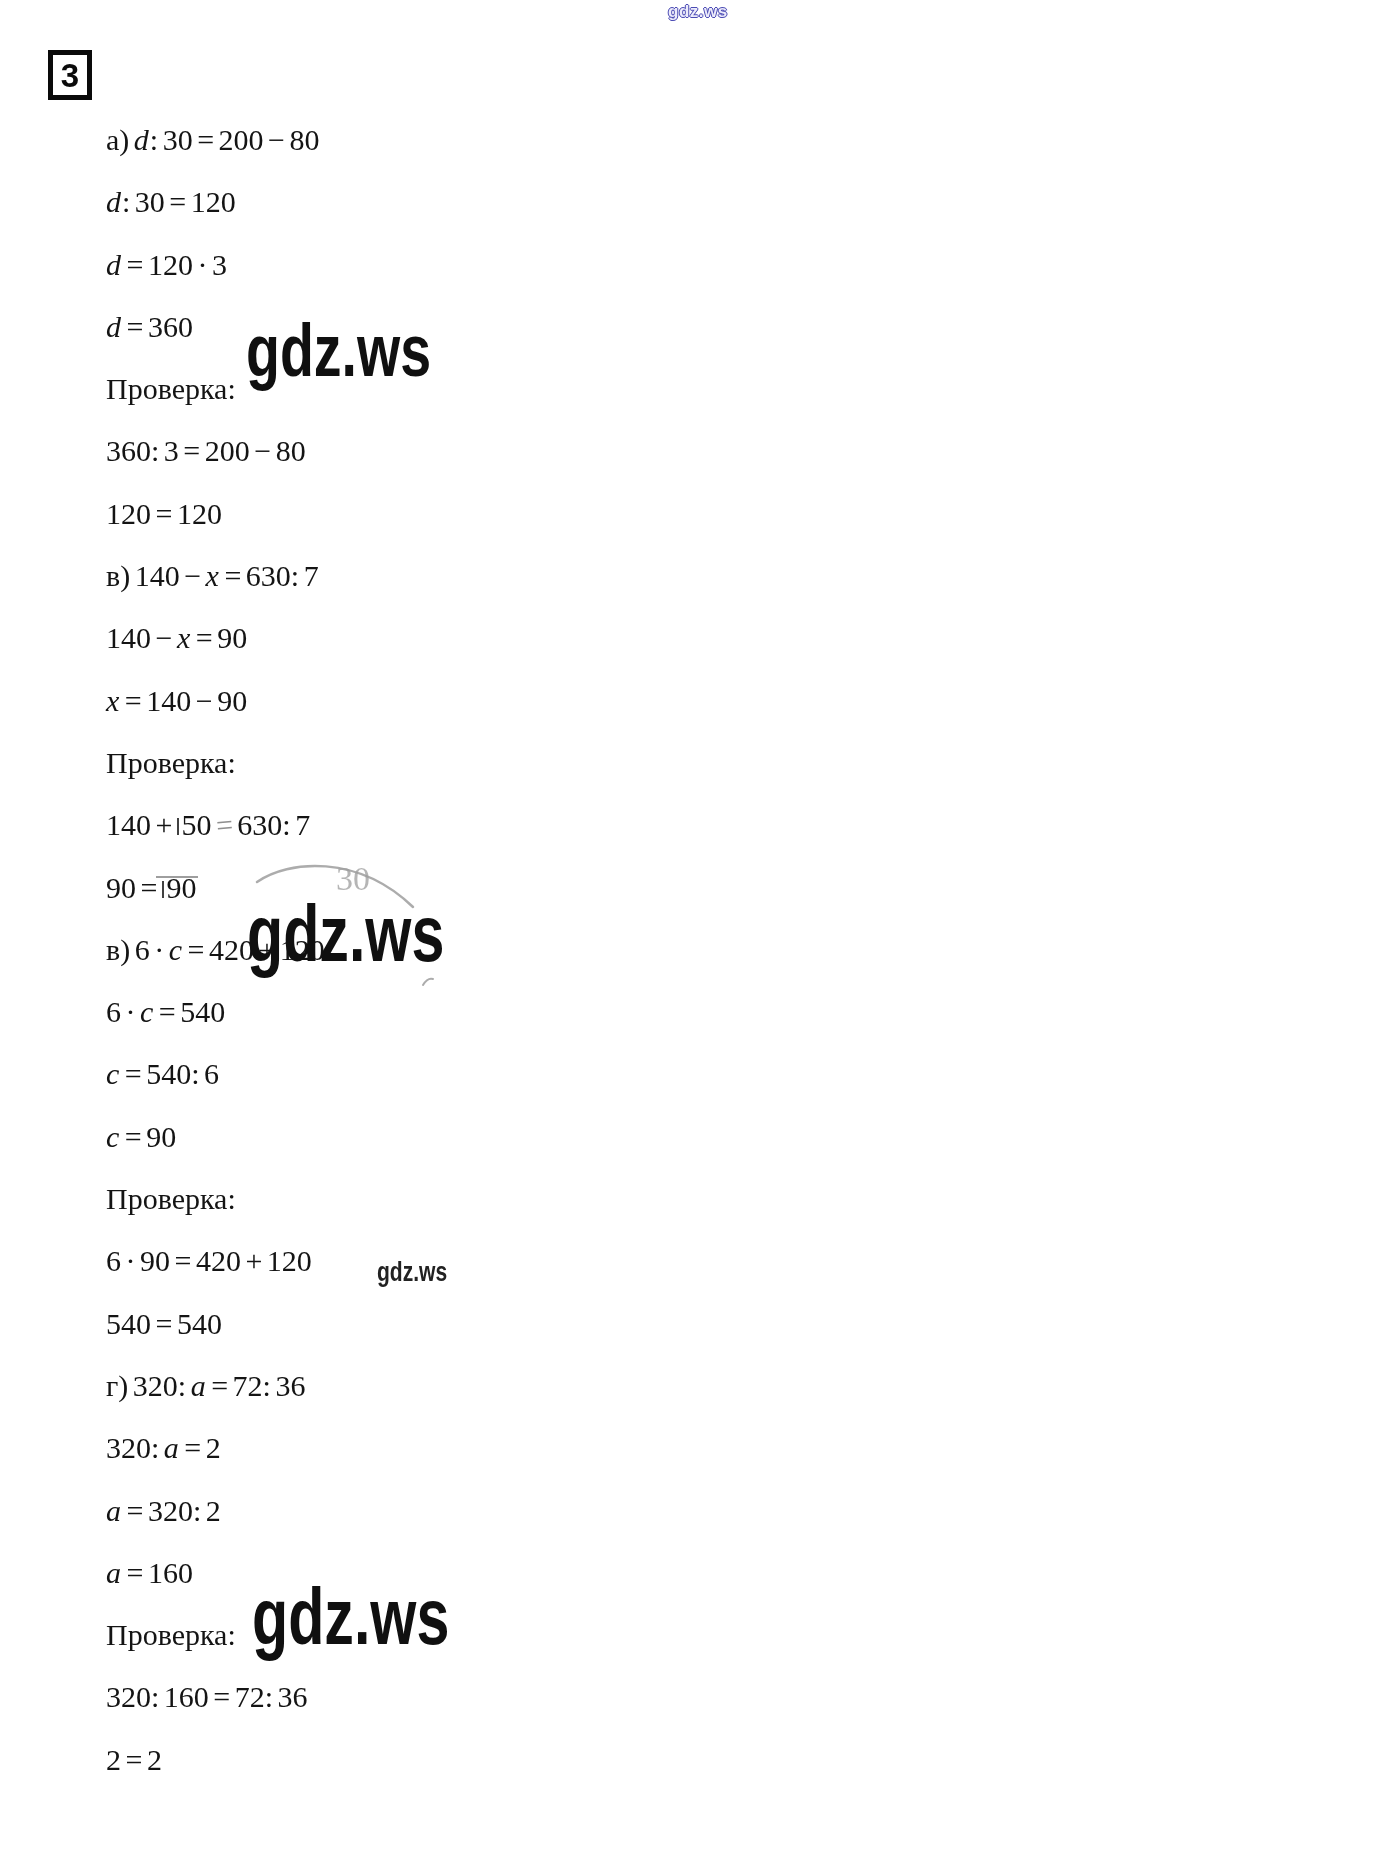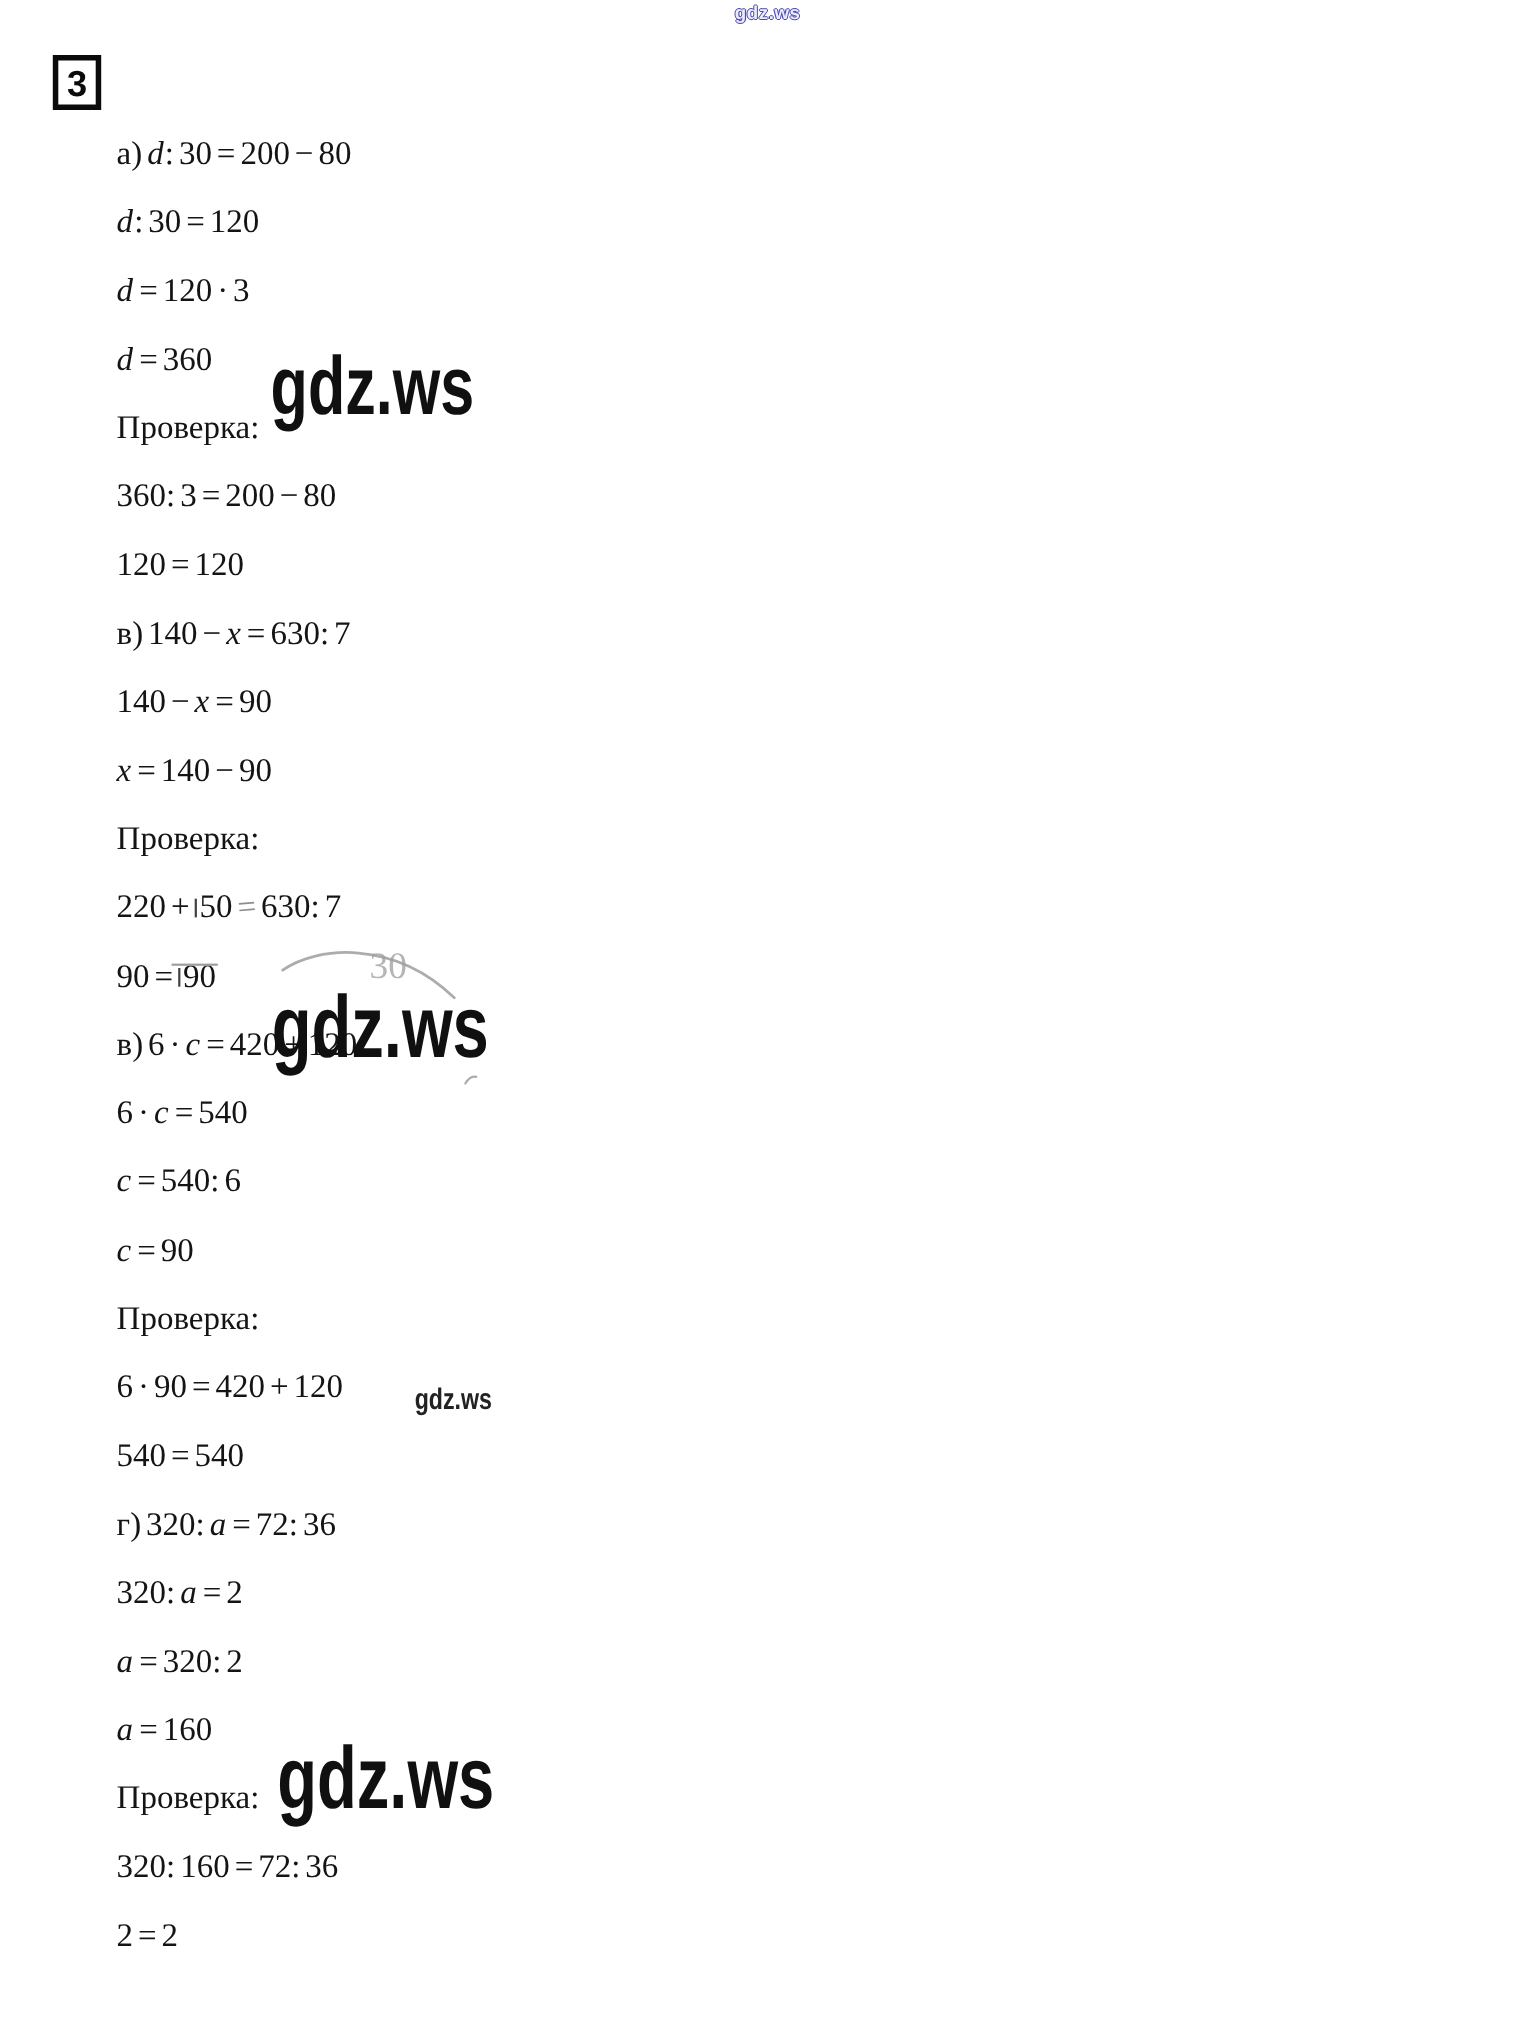--- a/index.html
+++ b/index.html
@@ -107,21 +107,21 @@
       <div class="line"><span class="s-i">d</span><span class="s-n">: 30 = 120</span></div>
       <div class="line"><span class="s-i">d</span><span class="s-n"> = 120 · 3</span></div>
       <div class="line"><span class="s-i">d</span><span class="s-n"> = 360</span></div>
       <div class="line"><span class="s-n">Проверка:</span></div>
       <div class="line"><span class="s-n">360: 3 = 200 − 80</span></div>
       <div class="line"><span class="s-n">120 = 120</span></div>
       <div class="line"><span class="s-n">в) 140 − </span><span class="s-i">x</span><span class="s-n"> = 630: 7</span></div>
       <div class="line"><span class="s-n">140 − </span><span class="s-i">x</span><span class="s-n"> = 90</span></div>
       <div class="line"><span class="s-i">x</span><span class="s-n"> = 140 − 90</span></div>
       <div class="line"><span class="s-n">Проверка:</span></div>
-      <div class="line"><span class="s-n">220 + </span><span class="s-bar"></span><span class="s-n">50 </span><span class="s-g">=</span><span class="s-n"> 630: 7</span></div>
+      <div class="line"><span class="s-n">140 + </span><span class="s-bar"></span><span class="s-n">50 </span><span class="s-g">=</span><span class="s-n"> 630: 7</span></div>
       <div class="line"><span class="s-n">90 = </span><span class="s-bar"></span><span class="s-ovl">90</span></div>
       <div class="line"><span class="s-n">в) 6 · </span><span class="s-i">c</span><span class="s-n"> = 420 + 120</span></div>
       <div class="line"><span class="s-n">6 · </span><span class="s-i">c</span><span class="s-n"> = 540</span></div>
       <div class="line"><span class="s-i">c</span><span class="s-n"> = 540: 6</span></div>
       <div class="line"><span class="s-i">c</span><span class="s-n"> = 90</span></div>
       <div class="line"><span class="s-n">Проверка:</span></div>
       <div class="line"><span class="s-n">6 · 90 = 420 + 120</span></div>
       <div class="line"><span class="s-n">540 = 540</span></div>
       <div class="line"><span class="s-n">г) 320: </span><span class="s-i">a</span><span class="s-n"> = 72: 36</span></div>
       <div class="line"><span class="s-n">320: </span><span class="s-i">a</span><span class="s-n"> = 2</span></div>

